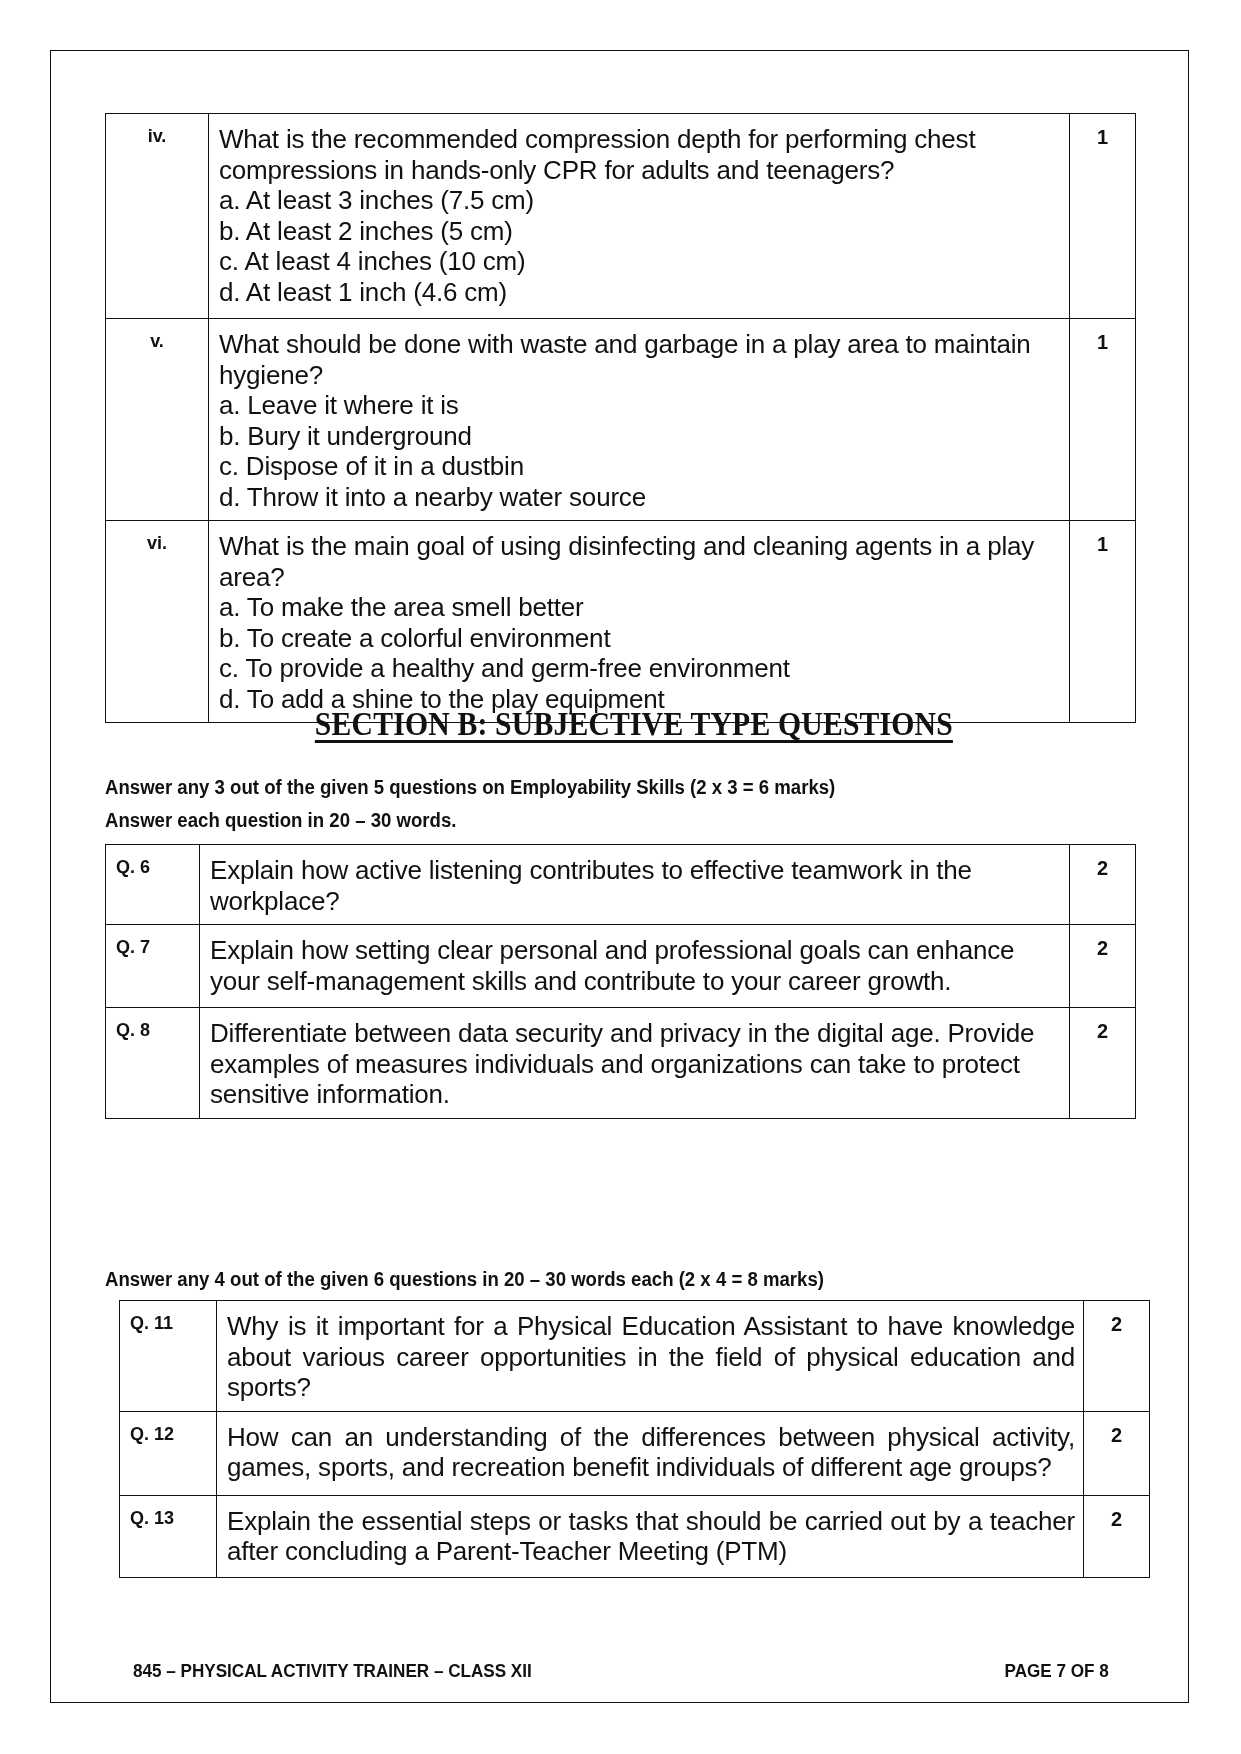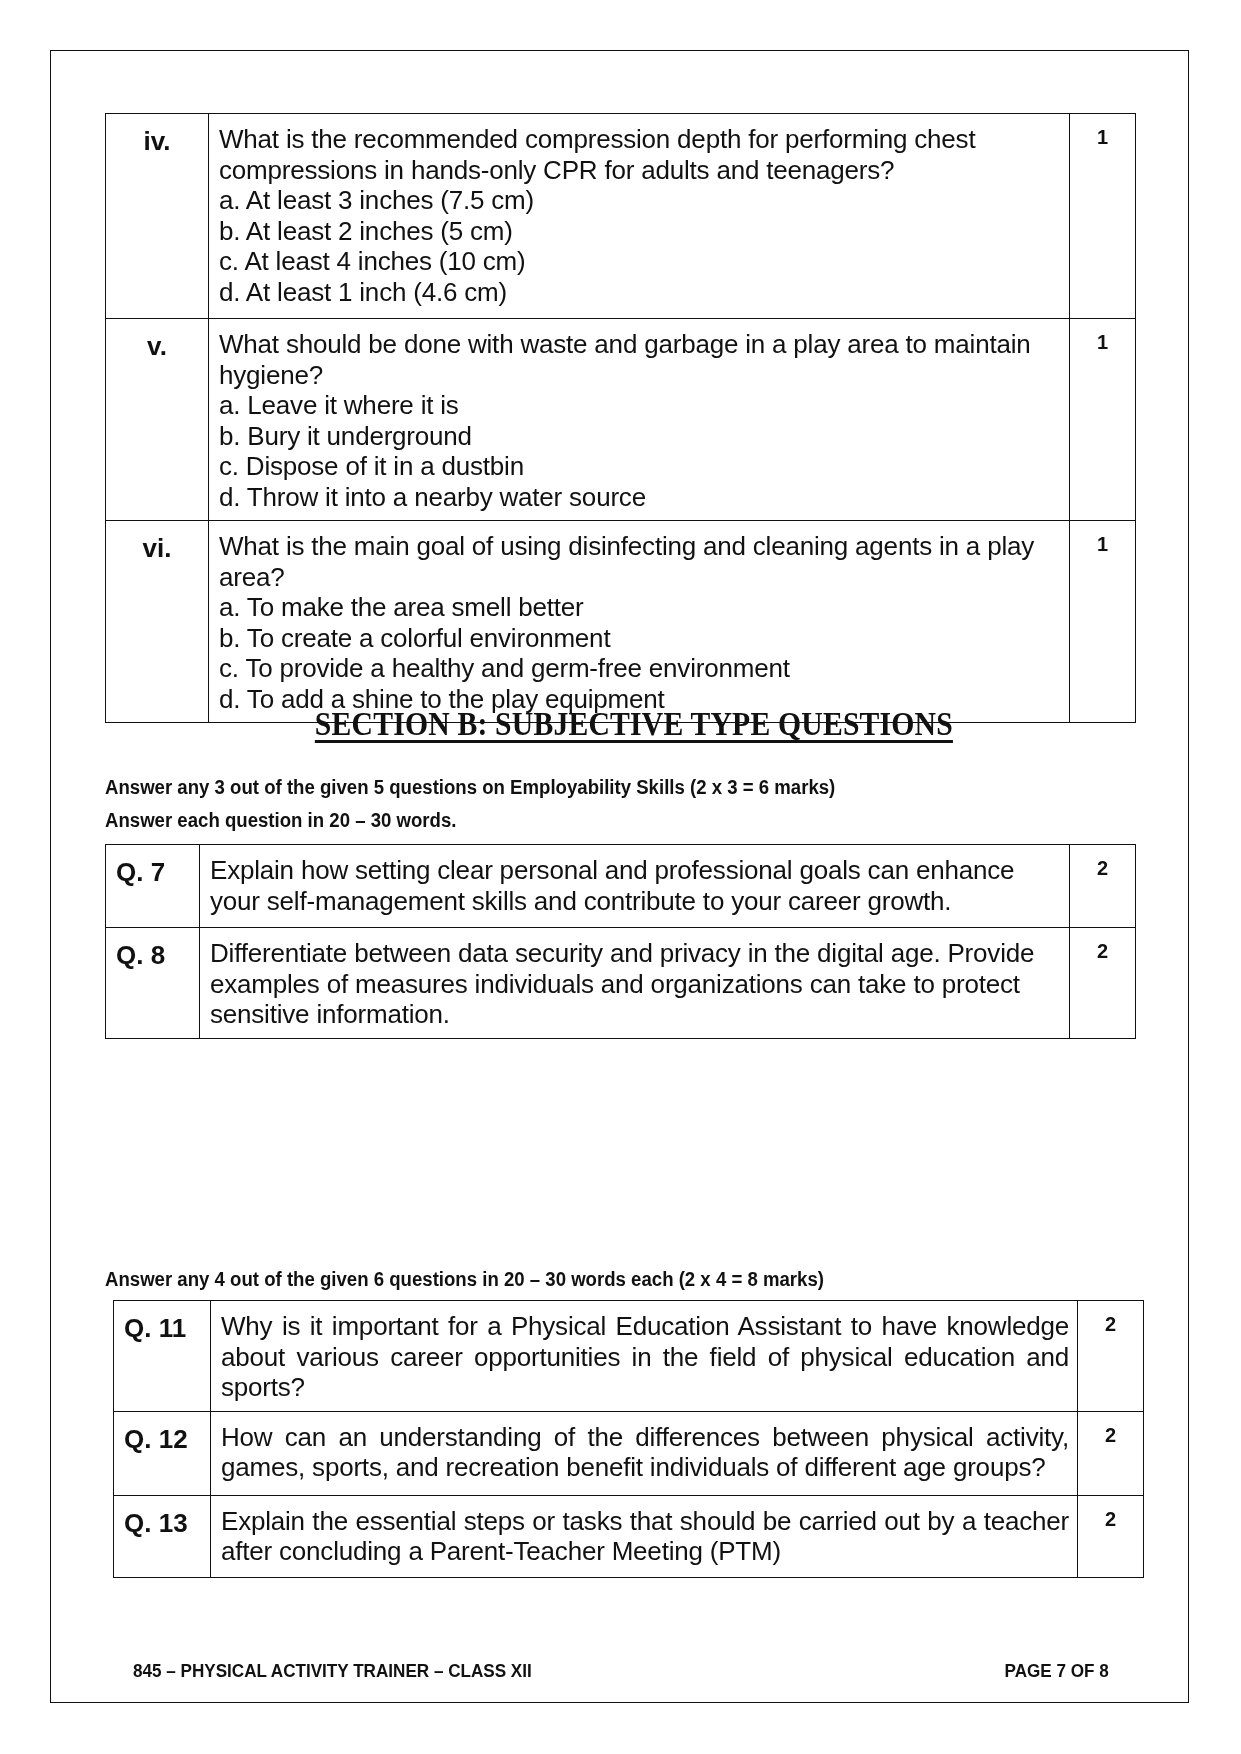--- a/index.html
+++ b/index.html
@@ -2,21 +2,21 @@
 <html><head>
 <meta charset="utf-8">
 <style>
   html, body { margin: 0; padding: 0; background: #ffffff; }
   body { width: 1241px; height: 1754px; position: relative; overflow: hidden;
          font-family: "Liberation Sans", "DejaVu Sans", sans-serif; color: #111; }
   .page-border { position: absolute; left: 50px; top: 50px; width: 1139px; height: 1653px;
                  border: 1.5px solid #111; box-sizing: border-box; }
   table.q { position: absolute; border-collapse: collapse; table-layout: fixed; }
   table.q td { border: 1.5px solid #111; vertical-align: top; box-sizing: border-box; }
-  .num { font-weight: bold; font-size: 26px; }
+  .num { font-weight: bold; font-size: 18px; }
   .num-center { text-align: center; padding-top: 12px; }
   .num-left { padding: 12px 0 0 10px; }
   .body { font-size: 26px; line-height: 30.5px; padding: 10px 8px 8px 10px; letter-spacing: -0.2px; }
   .body.just { text-align: justify; }
   .marks { font-weight: bold; font-size: 20px; text-align: center; padding-top: 12px; }
   .opt { display: block; }
   .heading { position: absolute; left: 281px; top: 706px; width: 677px; text-align: center;
              font-family: "Liberation Serif", "DejaVu Serif", serif; font-weight: bold;
              font-size: 33px; text-decoration: underline; text-decoration-thickness: 2.5px;
              text-underline-offset: 5px; transform: scaleX(0.9); transform-origin: center;
@@ -79,36 +79,41 @@
 <div class="instr" style="top:776px;">Answer any 3 out of the given 5 questions on Employability Skills (2 x 3 = 6 marks)</div>
 <div class="instr" style="top:809px;">Answer each question in 20 – 30 words.</div>
 
 <table class="q" style="left:105px; top:844px; width:1030px;">
   <colgroup>
       <col style="width:94px">
       <col style="width:870px">
       <col style="width:66px">
     </colgroup>
   <tbody>
+      <tr style="height:53px;">
+    <td class="num num-left">Q. 6</td>
+    <td class="body">Explain how active listening contributes to effective teamwork in the workplace?</td>
+    <td class="marks">2</td>
+  </tr>
   <tr style="height:83px;">
     <td class="num num-left">Q. 7</td>
     <td class="body">Explain how setting clear personal and professional goals can enhance your self-management skills and contribute to your career growth.</td>
     <td class="marks">2</td>
   </tr>
   <tr style="height:89px;">
     <td class="num num-left">Q. 8</td>
     <td class="body">Differentiate between data security and privacy in the digital age. Provide examples of measures individuals and organizations can take to protect sensitive information.</td>
     <td class="marks">2</td>
   </tr>
 </tbody>
   </table>
 
 <div class="instr" style="top:1268px;">Answer any 4 out of the given 6 questions in 20 – 30 words each (2 x 4 = 8 marks)</div>
 
-<table class="q" style="left:113px; top:1300px; width:1030px;">
+<table class="q" style="left:119px; top:1300px; width:1030px;">
   <colgroup>
       <col style="width:97px">
       <col style="width:867px">
       <col style="width:66px">
     </colgroup>
   <tbody>
       <tr style="height:82px;">
     <td class="num num-left">Q. 11</td>
     <td class="body just">Why is it important for a Physical Education Assistant to have knowledge about various career opportunities in the field of physical education and sports?</td>
     <td class="marks">2</td>

